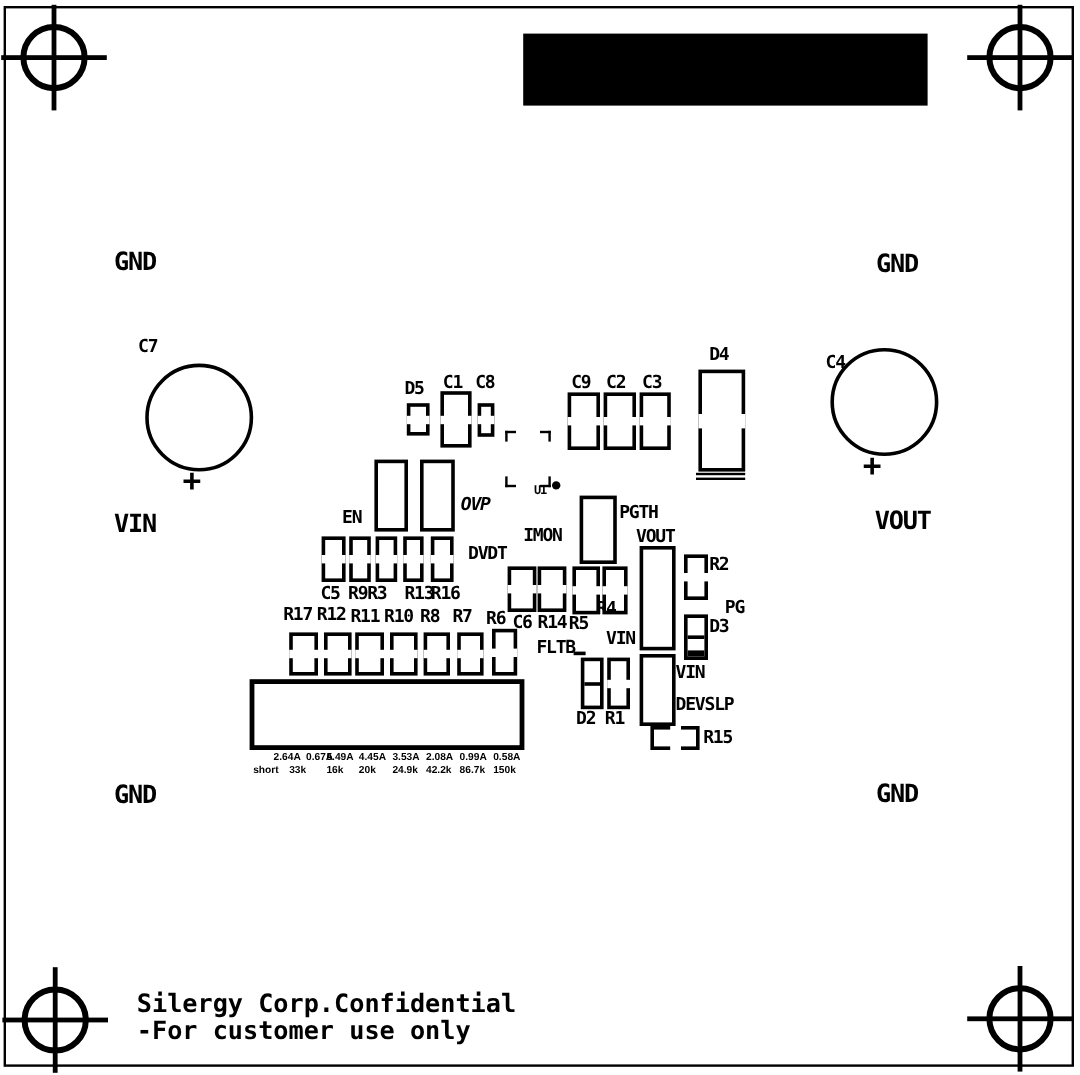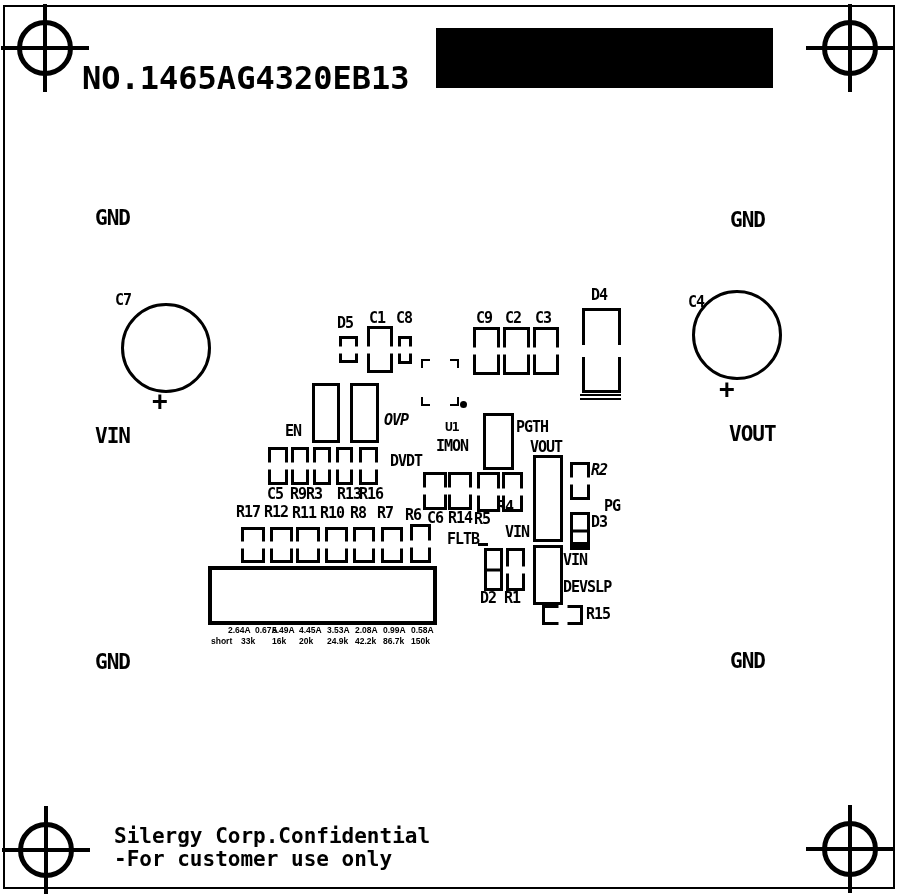--- a/index.html
+++ b/index.html
@@ -57,31 +57,30 @@
     <div class="h"></div>
     <div class="v"></div>
     <div class="cir"></div>
   </div>
   <div class="cross" style="left:806px;top:805px;">
     <div class="h"></div>
     <div class="v"></div>
     <div class="cir"></div>
   </div>
 
-  <div class="title" style="left:82px;top:62px;">NO.1465AG4320EB13</div>
   <div class="redact" style="left:436px;top:28px;width:337px;height:60px;"></div>
 
   <div class="big" style="left:95px;top:208px;">GND</div>
   <div class="big" style="left:730px;top:210px;">GND</div>
   <div class="big" style="left:95px;top:426px;">VIN</div>
   <div class="big" style="left:729px;top:424px;">VOUT</div>
   <div class="big" style="left:95px;top:652px;">GND</div>
   <div class="big" style="left:730px;top:651px;">GND</div>
 
-  <div class="ref" style="left:115px;top:293px;">C7</div>
+  <div class="ref" style="left:115px;top:281px;">C7</div>
   <div class="ecap" style="left:121px;top:303px;"></div>
   <div class="plus" style="left:152px;top:388px;">+</div>
   <div class="ref" style="left:688px;top:267px;margin-top:28px;">C4</div>
   <div class="ecap" style="left:692px;top:290px;"></div>
   <div class="plus" style="left:719px;top:376px;">+</div>
 
   <div class="ref" style="left:337px;top:316px;">D5</div>
   <div class="chip gap" style="left:339px;top:336px;width:19px;height:27px;"></div>
   <div class="ref" style="left:369px;top:311px;">C1</div>
   <div class="chip gap" style="left:367px;top:326px;width:26px;height:47px;"></div>
@@ -115,21 +114,21 @@
   <div class="ref" style="left:290px;top:487px;">R9</div>
   <div class="ref" style="left:306px;top:487px;">R3</div>
   <div class="ref" style="left:337px;top:487px;">R13</div>
   <div class="ref" style="left:359px;top:487px;">R16</div>
 
   <div class="br tl" style="left:421px;top:359px;"></div>
   <div class="br tr" style="left:450px;top:359px;"></div>
   <div class="br bl" style="left:421px;top:397px;"></div>
   <div class="br brr" style="left:450px;top:397px;"></div>
   <div class="dot" style="left:460px;top:401px;"></div>
-  <div class="ref" style="left:445px;top:420px;font-size:13px;">U1</div>
+  <div class="ref" style="left:445px;top:405px;font-size:10px;">U1</div>
 
   <div class="ref" style="left:436px;top:439px;">IMON</div>
   <div class="chip" style="left:483px;top:413px;width:31px;height:57px;"></div>
   <div class="ref" style="left:516px;top:420px;">PGTH</div>
 
   <div class="chip gap" style="left:423px;top:472px;width:24px;height:38px;"></div>
   <div class="chip gap" style="left:448px;top:472px;width:24px;height:38px;"></div>
   <div class="chip gap" style="left:477px;top:472px;width:23px;height:40px;"></div>
   <div class="chip gap" style="left:502px;top:472px;width:21px;height:40px;"></div>
   <div class="ref" style="left:405px;top:508px;">R6</div>
@@ -141,21 +140,21 @@
   <div class="bar" style="left:478px;top:543px;width:10px;height:3px;"></div>
 
   <div class="ref" style="left:530px;top:440px;">VOUT</div>
   <div class="chip" style="left:533px;top:455px;width:30px;height:87px;"></div>
   <div class="ref" style="left:505px;top:525px;">VIN</div>
   <div class="chip" style="left:533px;top:545px;width:30px;height:60px;"></div>
   <div class="ref" style="left:563px;top:553px;">VIN</div>
   <div class="ref" style="left:563px;top:580px;">DEVSLP</div>
 
   <div class="chip gap" style="left:570px;top:462px;width:20px;height:38px;"></div>
-  <div class="ref" style="left:591px;top:463px;font-style:italic;">R2</div>
+  <div class="ref" style="left:591px;top:463px;">R2</div>
   <div class="ref" style="left:604px;top:499px;">PG</div>
   <div class="chip split fillb" style="left:570px;top:512px;width:20px;height:38px;"></div>
   <div class="ref" style="left:591px;top:515px;">D3</div>
 
   <div class="chip split" style="left:484px;top:548px;width:19px;height:43px;"></div>
   <div class="chip gap" style="left:506px;top:548px;width:19px;height:43px;"></div>
   <div class="ref" style="left:480px;top:591px;">D2</div>
   <div class="ref" style="left:504px;top:591px;">R1</div>
 
   <div class="chip hgap" style="left:542px;top:605px;width:41px;height:20px;"></div>

